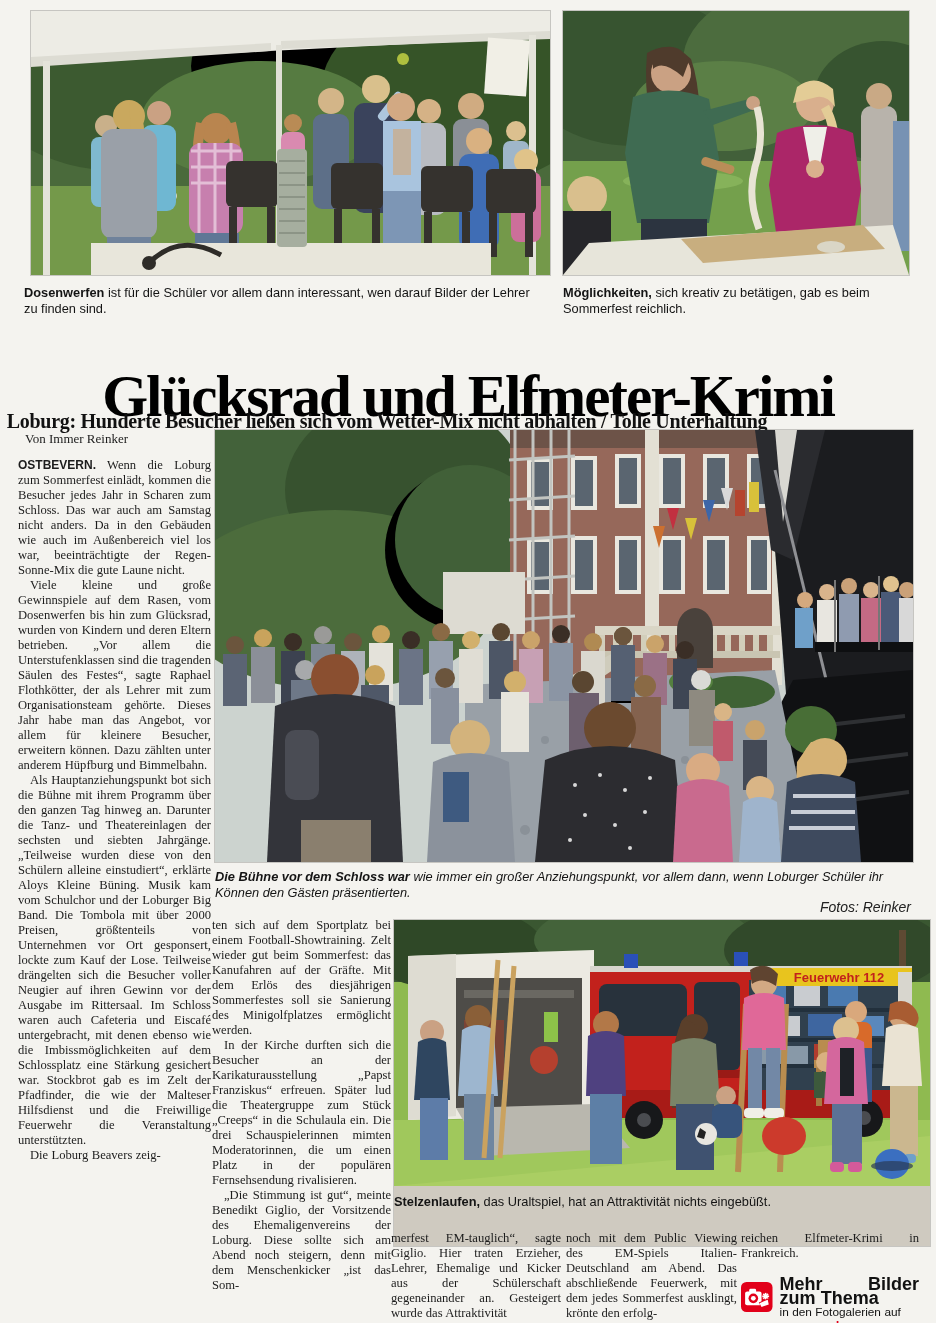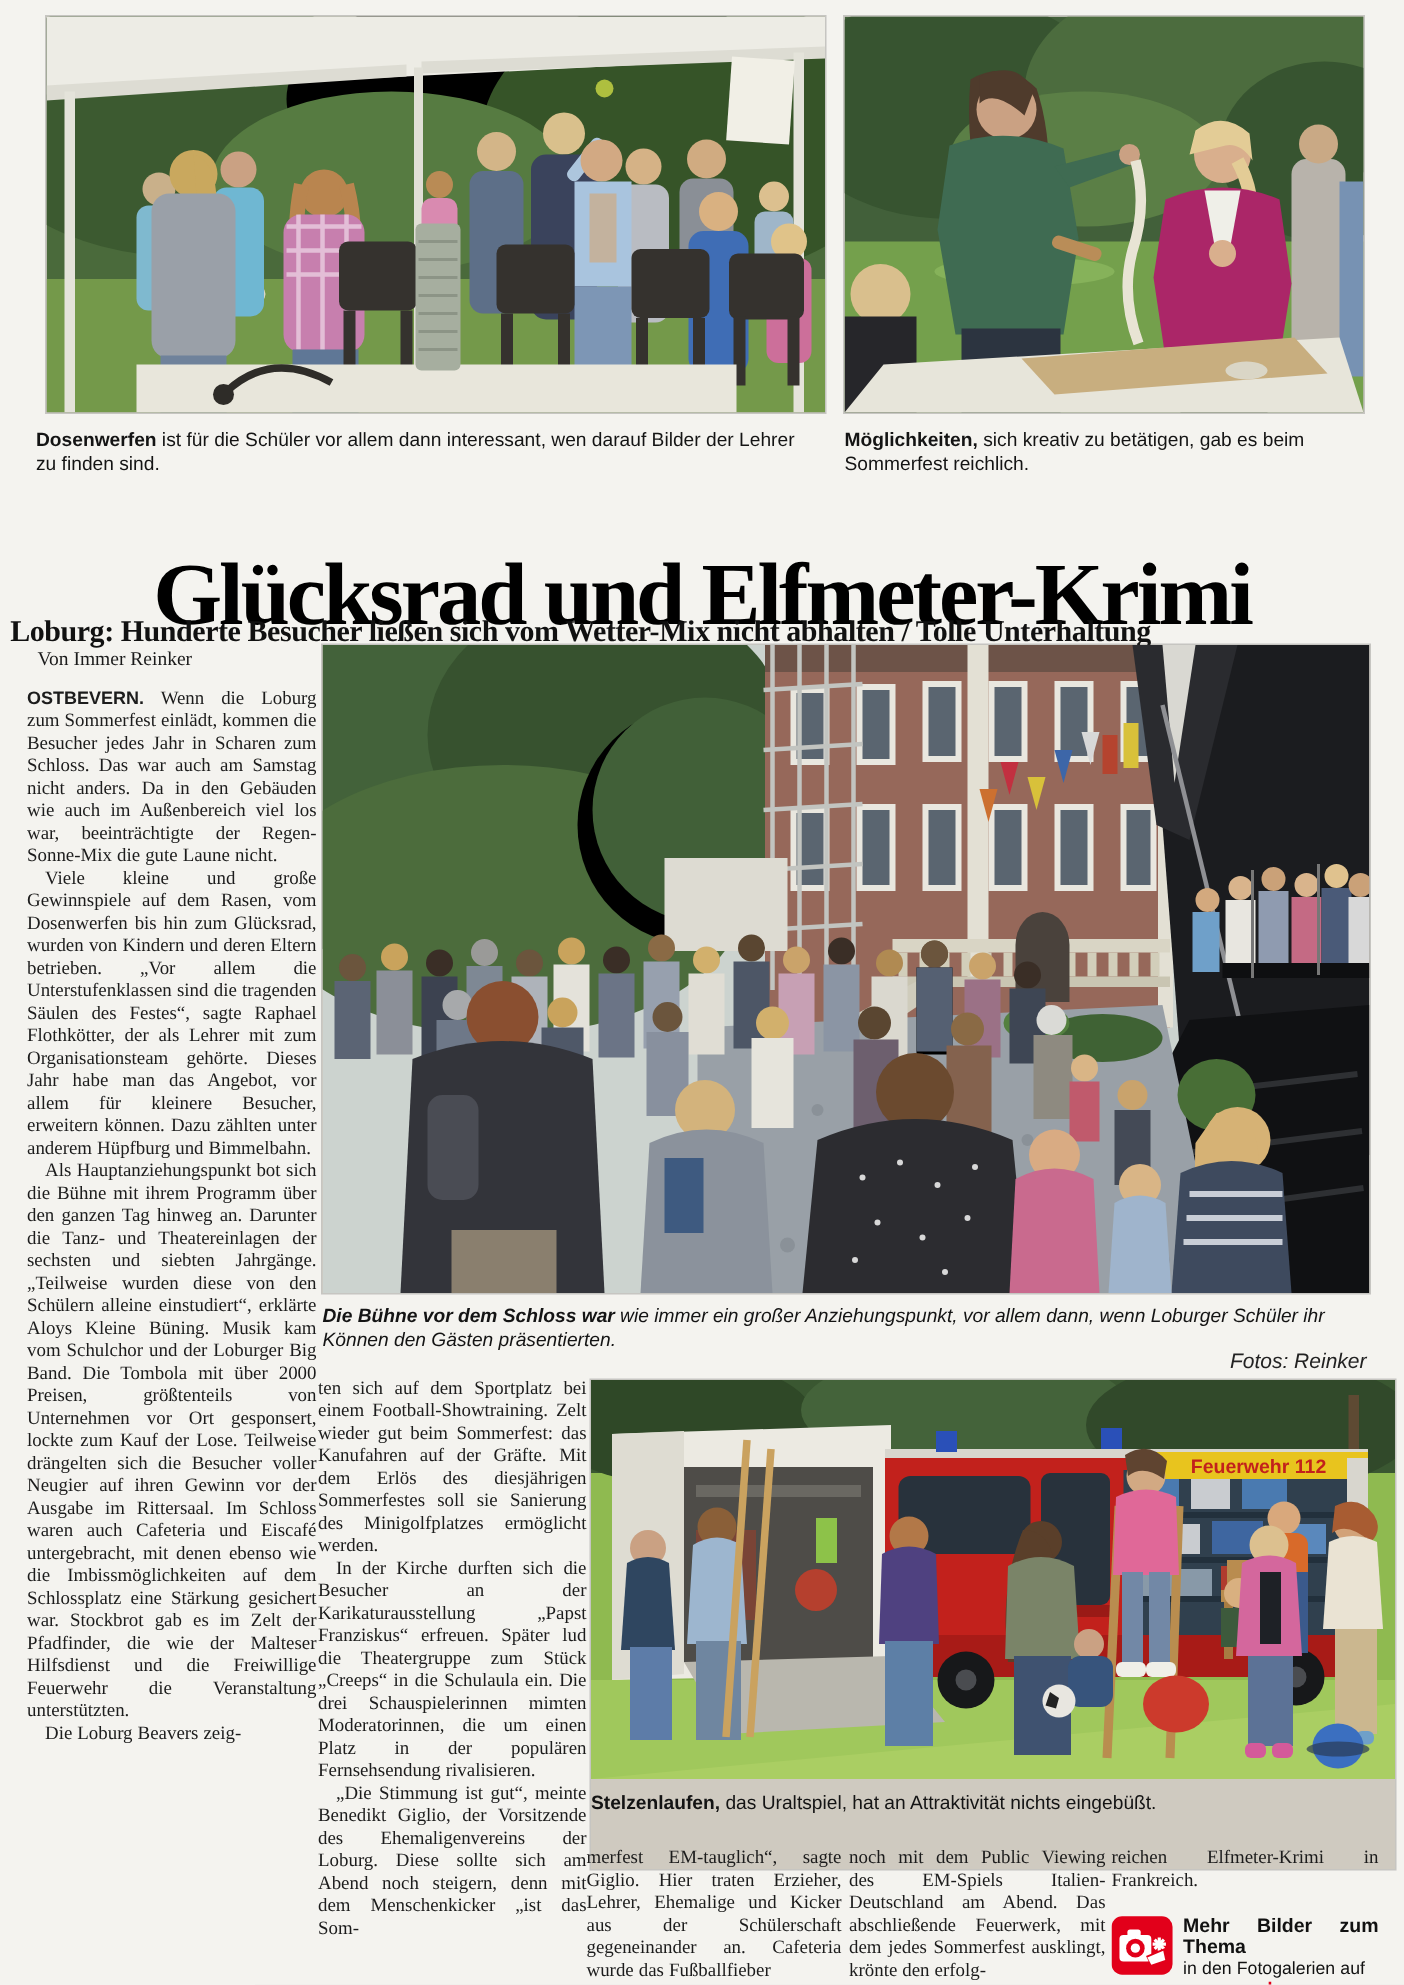--- a/index.html
+++ b/index.html
@@ -34,21 +34,21 @@
   .col{
     position:absolute;font-size:12.6px;line-height:15px;text-align:justify;
     color:#1c1c1c;hyphens:auto;-webkit-hyphens:auto;word-spacing:.2px;
   }
   .col p{margin:0;}
   .col p.ind{text-indent:12px;}
   .col p + p{margin-top:0;}
   .lead{font-family:"Liberation Sans",sans-serif;font-weight:700;font-size:12px;}
   .promo{display:flex;align-items:flex-start;gap:7px;margin-top:14px;}
   .promo .txt{font-family:"Liberation Sans",sans-serif;line-height:14px;padding-top:2px;}
-  .promo .l1{font-size:13px;font-weight:700;color:#111;}
+  .promo .l1{font-size:18px;font-weight:700;color:#111;}
   .promo .l2{font-size:11.8px;color:#111;}
   .promo .l3{font-size:12.3px;font-weight:700;}
 </style>
 </head>
 <body>
 
 <div id="page">
 
   <figure class="photo" style="left:31px;top:11px;width:519px;height:264px;margin:0;">
     <svg width="519" height="264" viewBox="0 0 519 264">
@@ -546,21 +546,21 @@
       <ellipse cx="498" cy="244" rx="17" ry="15" fill="#3b6fc0"></ellipse>
       <ellipse cx="498" cy="246" rx="21" ry="5" fill="#2a3b55" opacity=".7"></ellipse>
     </svg>
   </figure>
 
   <figcaption class="caption" style="left:394px;top:1194px;width:536px;">
     <b>Stelzenlaufen,</b><span> das Uraltspiel, hat an Attraktivität nichts eingebüßt.</span>
   </figcaption>
 
   <div class="col" style="left:391px;top:1231px;width:170px;">
-    <p>merfest EM-tauglich“, sagte Giglio. Hier traten Erzieher, Lehrer, Ehemalige und Kicker aus der Schülerschaft gegeneinander an. Cafeteria wurde das Fußballfieber</p>
+    <p>merfest EM-tauglich“, sagte Giglio. Hier traten Erzieher, Lehrer, Ehemalige und Kicker aus der Schülerschaft gegeneinander an. Gesteigert wurde das Attraktivität</p>
   </div>
   <div class="col" style="left:566px;top:1231px;width:171px;">
     <p>noch mit dem Public Viewing des EM-Spiels Italien-Deutschland am Abend. Das abschließende Feuerwerk, mit dem jedes Sommerfest ausklingt, krönte den erfolg-</p>
   </div>
   <div class="col" style="left:741px;top:1231px;width:178px;">
     <p>reichen Elfmeter-Krimi in Frankreich.</p>
 
     <div class="promo">
       <svg width="46" height="44" viewBox="0 0 46 44">
         <rect x="0" y="0" width="46" height="44" rx="8" fill="#e2001a"></rect>

